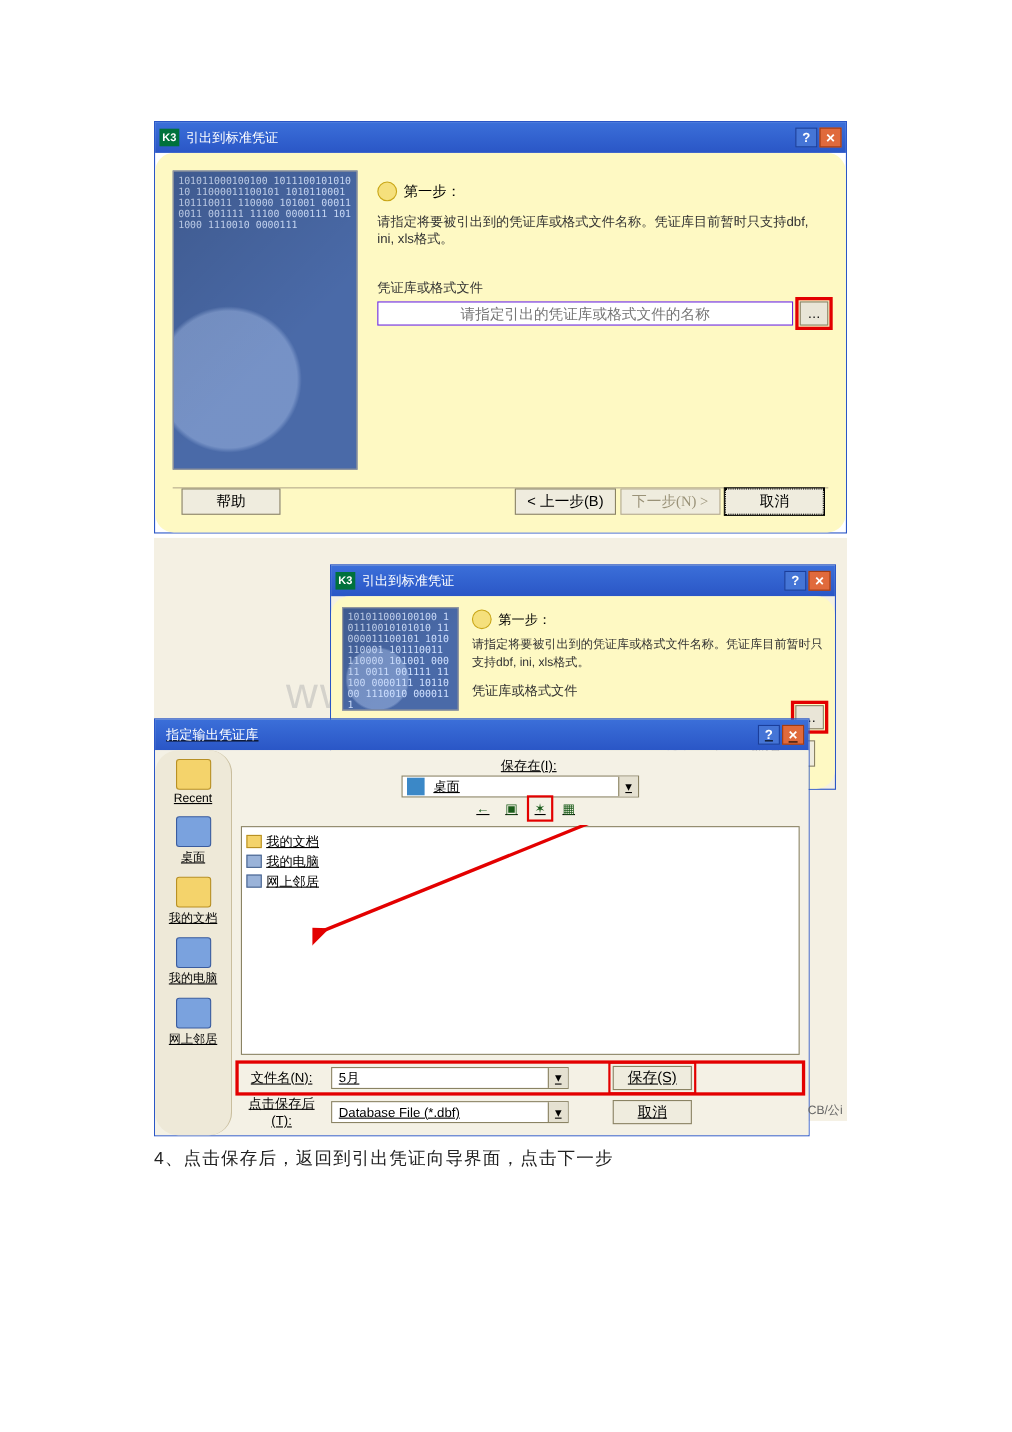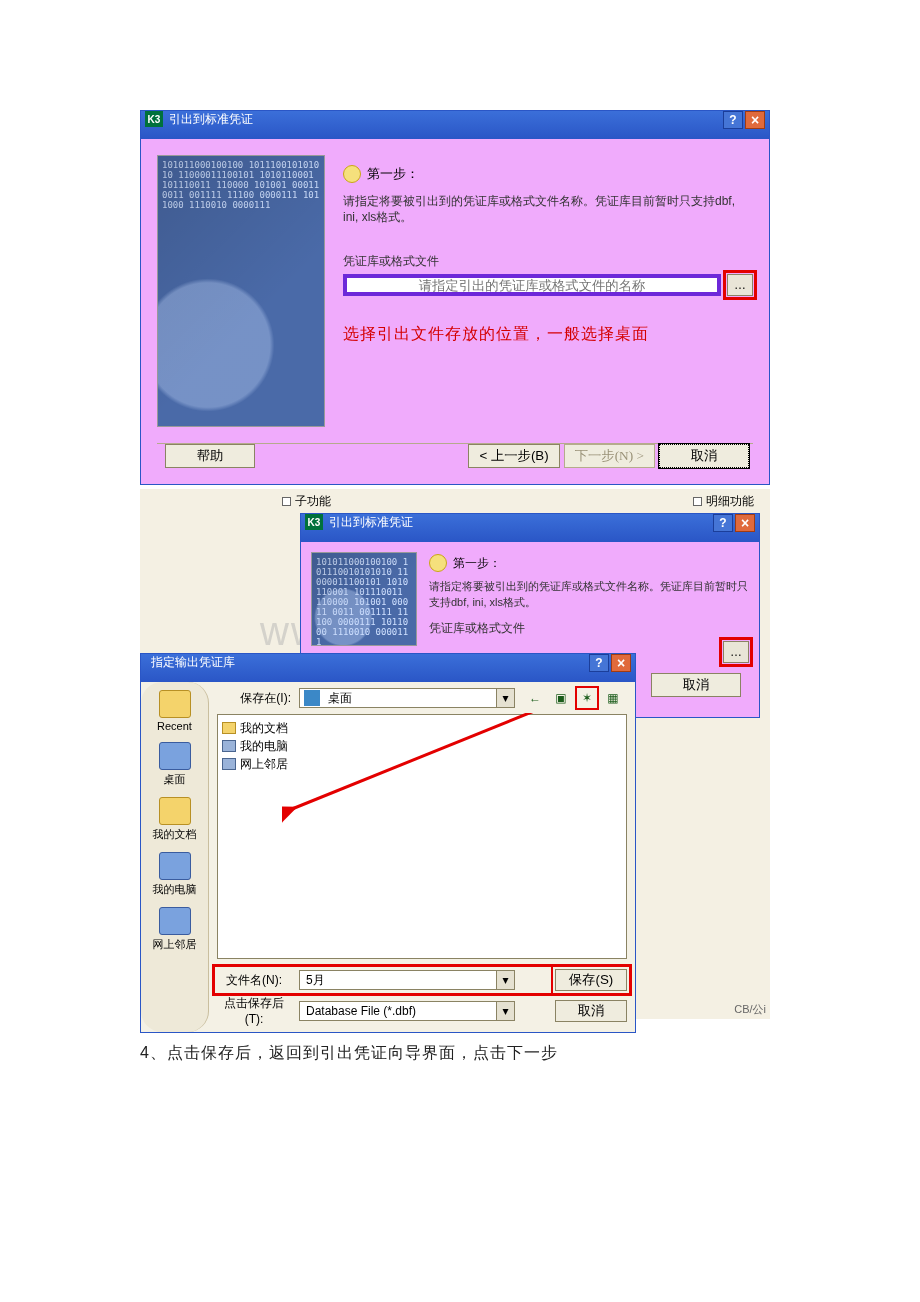--- a/index.html
+++ b/index.html
@@ -15,21 +15,21 @@
     
     .dialog1 {
       width: 630px;
       border: 1px solid #2a56c6;
     }
     .titlebar {
       background: linear-gradient(to bottom, #3b6fd9, #2a56c6);
       color: #fff;
       height: 28px;
       display: flex;
-      align-items: flex-start;
+      align-items: center;
       padding: 0 4px;
     }
     .titlebar .app-icon {
       width: 18px; height: 16px;
       background: #00713c;
       color: #fff;
       font-size: 10px;
       display: flex; align-items: center; justify-content: center;
       margin-right: 6px;
       font-weight: bold;
@@ -47,22 +47,23 @@
       border: 1px solid #1b3e9a;
       color: #fff;
     }
     .titlebar .close-btn {
       background: #e06a3c;
       border: 1px solid #a03b12;
       color: #fff;
       font-size: 14px;
     }
     .dlg-body {
-      background: #f0abfc;
+      background: #fef9c3;
       padding: 16px 16px 10px 16px;
+      border-radius: 17px;
     }
     .dlg-row1 { display: flex; }
     .wiz-img {
       width: 168px; height: 272px;
       background: #4a6aa8;
       color: #b0c5e6;
       font-family: monospace;
       font-size: 9px;
       line-height: 10px;
       overflow: hidden;
@@ -102,21 +103,21 @@
     }
     .step-desc { margin-top: 10px; line-height: 16px; color: #333; }
     .field-label { margin-top: 28px; color: #333; }
     .field-row {
       display: flex; align-items: center;
       margin-top: 4px;
     }
     .field-input {
       flex: 1;
       height: 22px;
-      border: 4px solid #6d28d9;
+      border: 1px solid #6d28d9;
       background: #fff;
       padding: 2px 6px;
       color: #999;
       text-align: center;
     }
     .browse-btn {
       width: 26px; height: 22px;
       margin-left: 6px;
       background: #e9e5d7;
       border: 1px solid #8a8363;
@@ -205,22 +206,23 @@
       left: 120px; top: 120px;
       font-size: 40px;
       color: rgba(180,180,180,0.5);
       letter-spacing: 2px;
       pointer-events: none;
     }
     
     .savedlg {
       position: absolute;
       left: 0; top: 164px;
-      width: 496px;
+      width: 596px;
       border: 1px solid #2a56c6;
+      text-decoration: underline;
     }
     .sd-body {
       background: #f4f1e5;
       display: flex;
       height: 350px;
     }
     .sd-side {
       width: 70px;
       background: #eee9d8;
       border-right: 1px solid #c9be9e;
@@ -238,20 +240,21 @@
       border-radius: 3px;
     }
     .sd-side .sd-ico.blue { background: #7aa2de; border-color:#3a5c9f; }
     .sd-main {
       flex: 1;
       display: flex; flex-direction: column;
     }
     .sd-toprow {
       display: flex; align-items: center;
       padding: 6px 8px;
+      flex-direction: column;
     }
     .sd-label { width: 74px; text-align: right; margin-right: 8px; }
     .sd-combo {
       display: flex; align-items: center;
       width: 216px;
       height: 20px;
       border: 1px solid #8a8363;
       background: #fff;
     }
     .sd-combo .cb-ico {
@@ -367,46 +370,35 @@
           <div class="step-head">
             <span class="bulb-icon"></span>
             <span>第一步：</span>
           </div>
           <div class="step-desc">请指定将要被引出到的凭证库或格式文件名称。凭证库目前暂时只支持dbf, ini, xls格式。</div>
           <div class="field-label">凭证库或格式文件</div>
           <div class="field-row">
             <input class="field-input" placeholder="请指定引出的凭证库或格式文件的名称" style="">
             <div class="browse-btn highlight-red">…</div>
           </div>
-          <div class="red-note">选择引出文件存放的位置，一般选择桌面</div>
         </div>
       </div>
       <div class="dlg-buttons">
         <button class="btn">帮助</button>
         <span class="spacer"></span>
         <button class="btn">&lt; 上一步(B)</button>
         <button class="btn disabled">下一步(N) &gt;</button>
         <button class="btn focus">取消</button>
       </div>
     </div>
   </div>
 
   <div class="panel2">
 
 
-    <div class="p2-tabs">
-      <div class="tab-item">
-        <span class="tab-sq"></span>
-        <span>子功能</span>
-      </div>
-      <div class="tab-item">
-        <span class="tab-sq"></span>
-        <span>明细功能</span>
-      </div>
-    </div>
     <div class="watermark">www.bdocx.com</div>
 
     <div class="dialog2">
       <div class="titlebar">
         <div class="app-icon">K3</div>
         <div class="title-text">引出到标准凭证</div>
         <div class="winbtn help-btn">?</div>
         <div class="winbtn close-btn">×</div>
       </div>
       <div class="dlg-body">

